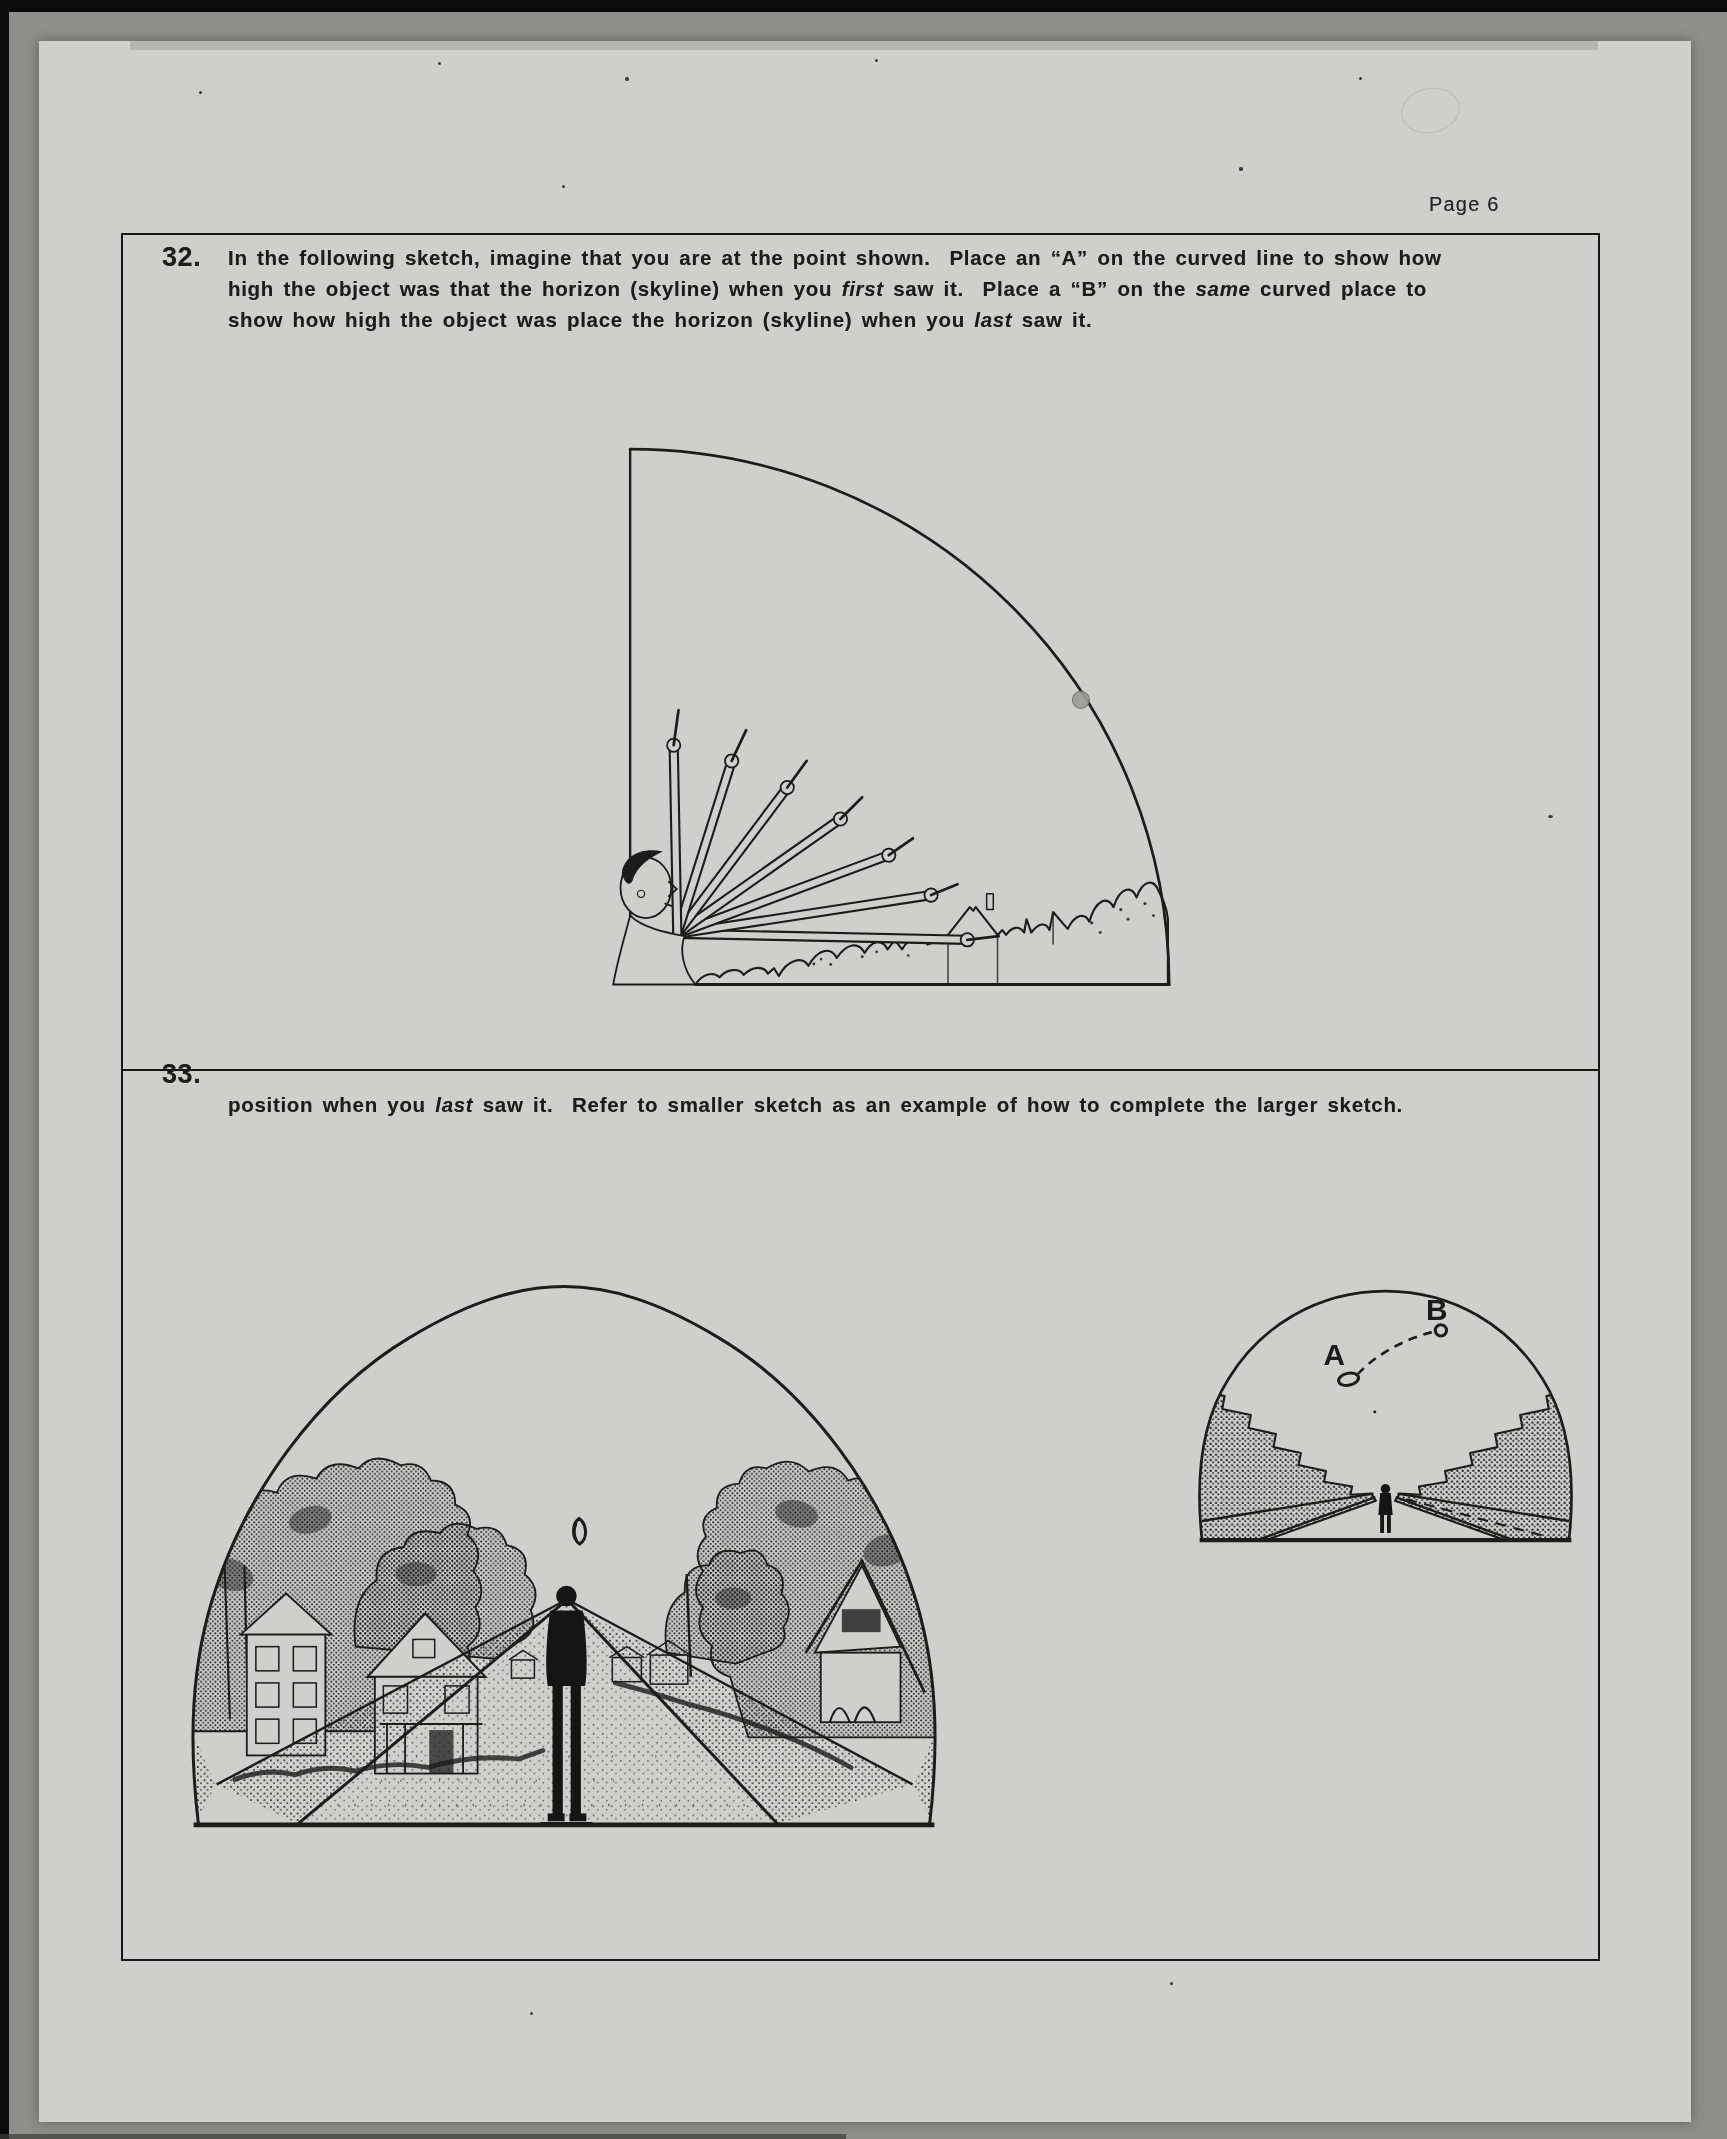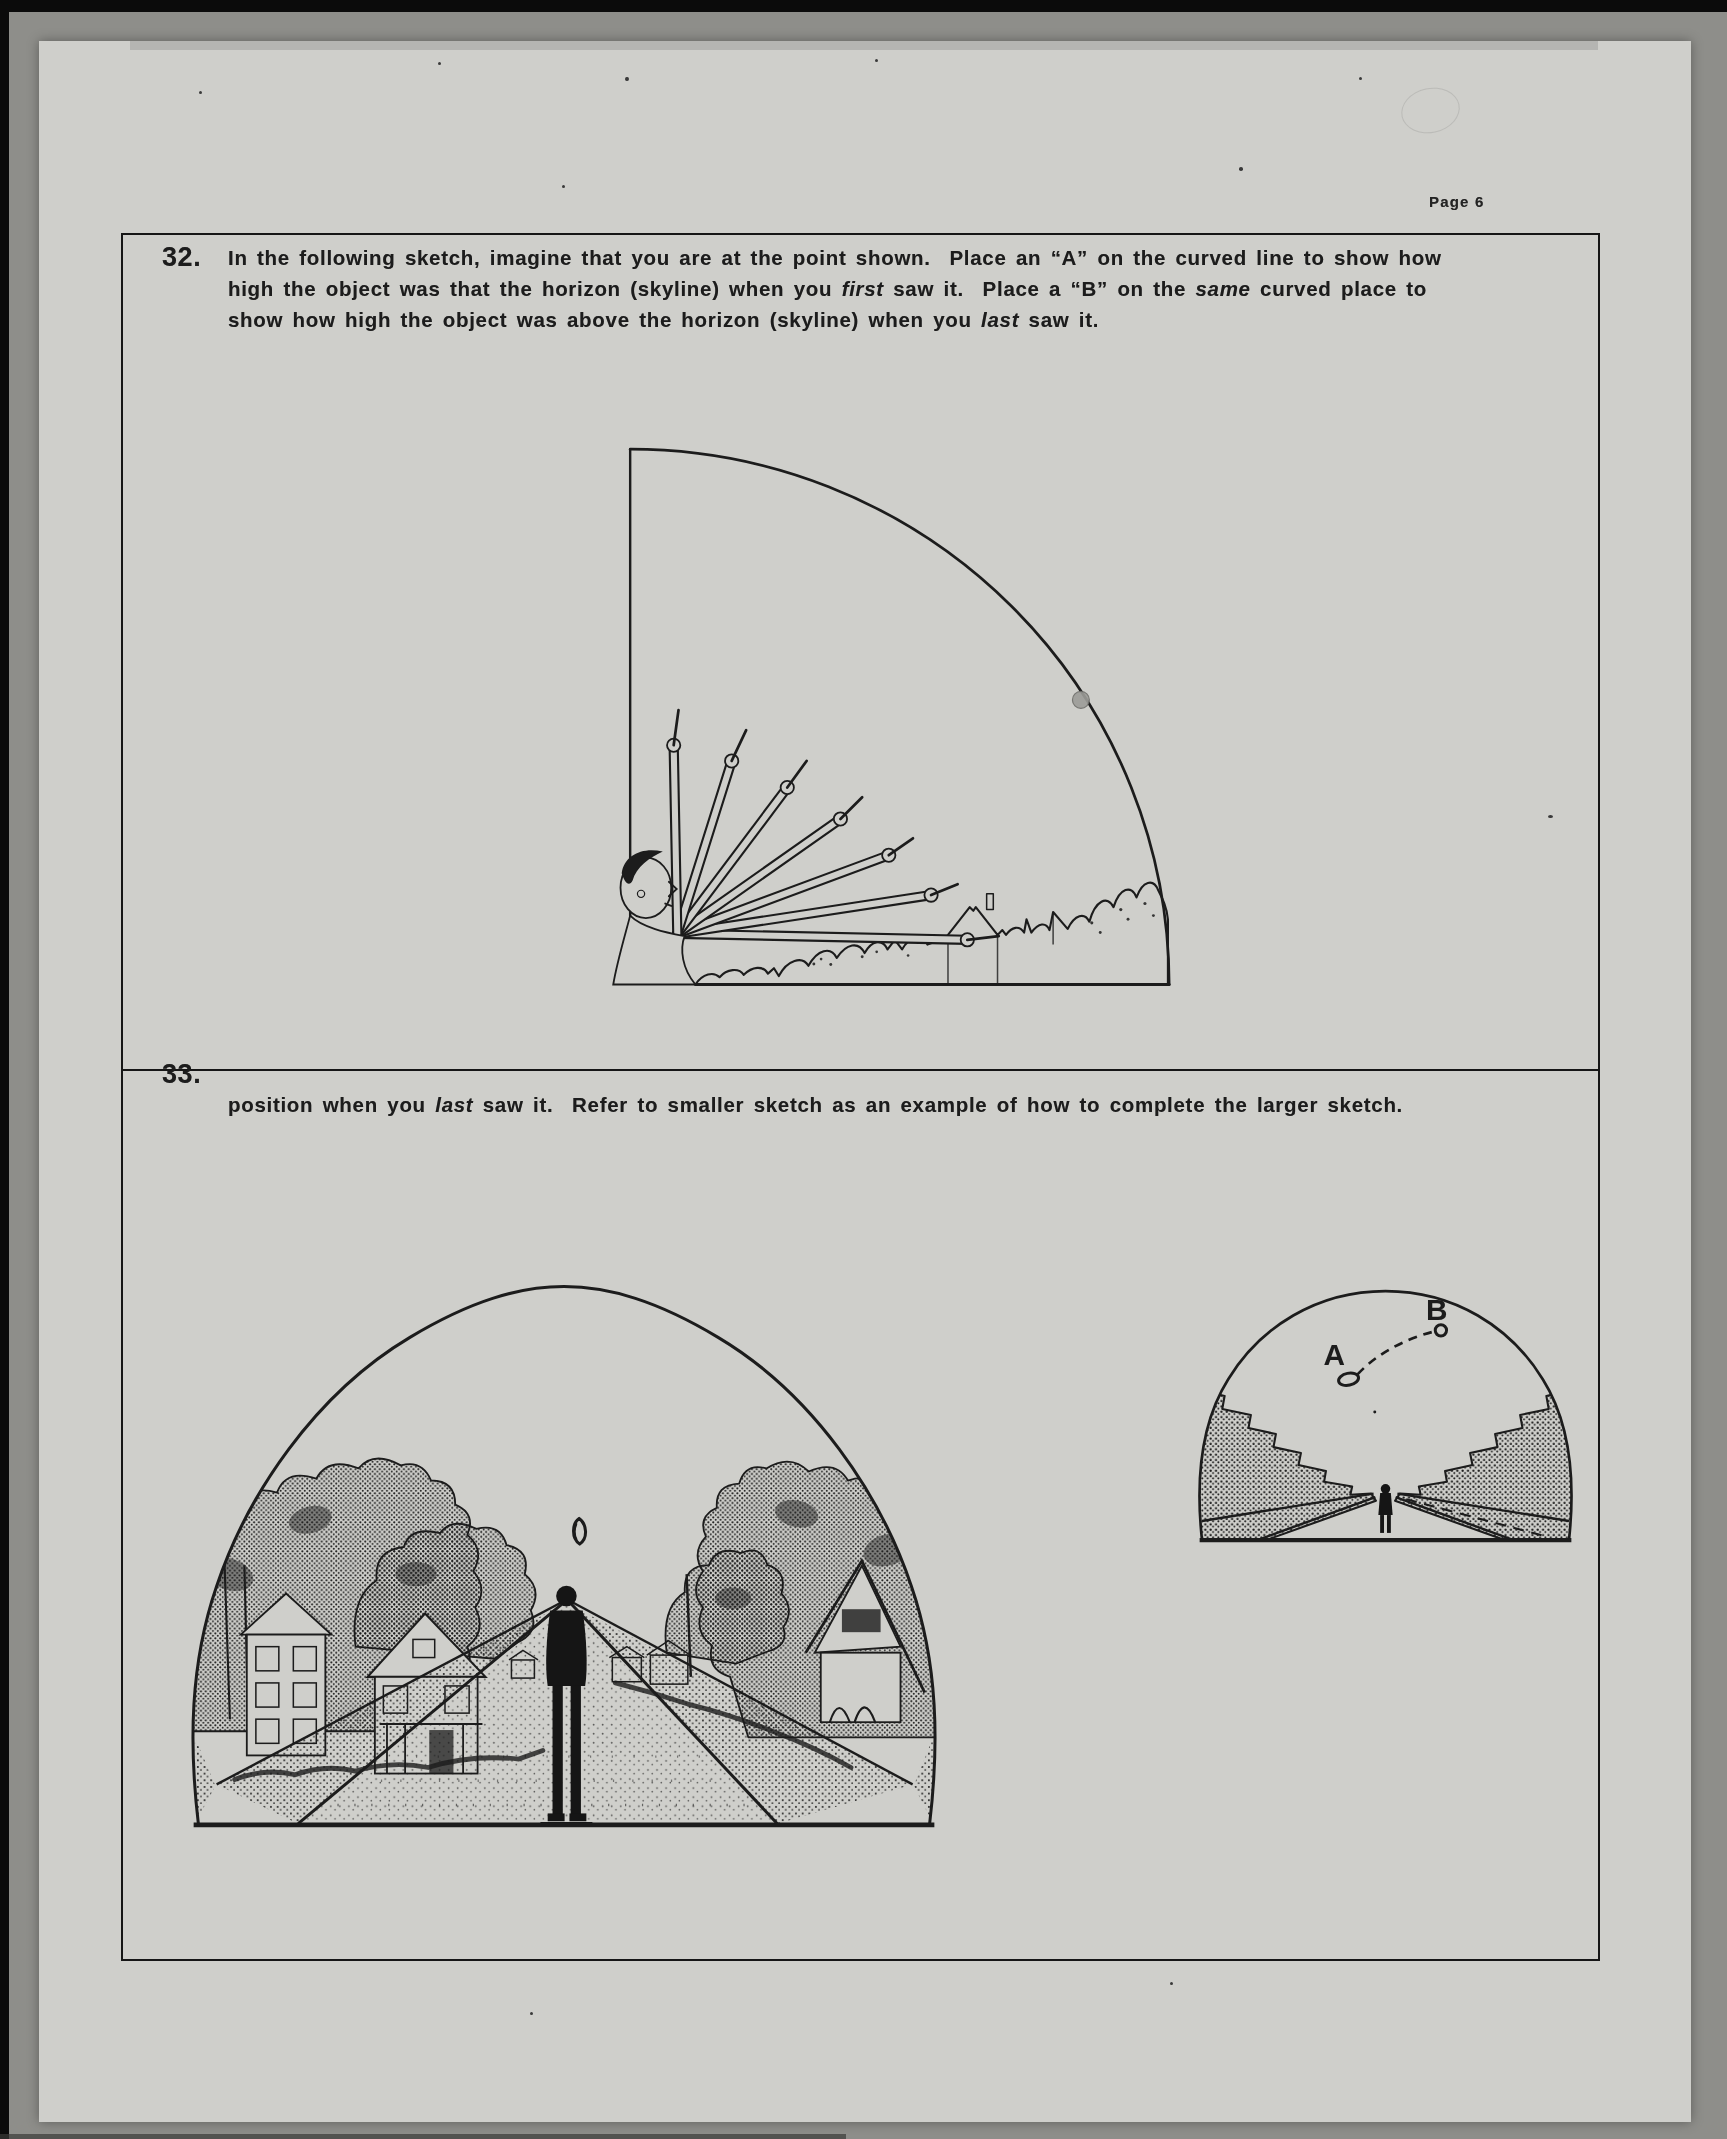--- a/index.html
+++ b/index.html
@@ -15,21 +15,21 @@
   .scan-bar-left{position:absolute;left:0;top:0;width:9px;height:2140px;background:var(--edge);}
   .scan-bar-bottom{position:absolute;left:0;top:2134px;width:846px;height:6px;background:#3a3a38;opacity:.7;}
   .page{
     position:absolute;left:39px;top:41px;width:1652px;height:2081px;
     background:var(--paper);
     box-shadow:0 0 11px rgba(0,0,0,.35);
   }
   .page-top-shade{position:absolute;left:91px;top:0;width:1468px;height:8.5px;background:rgba(0,0,0,.12);}
   .page-label{
     position:absolute;left:1390px;top:152px;
-    font-size:15px;font-weight:700;letter-spacing:1.2px;color:#242424;
+    font-size:20px;font-weight:400;letter-spacing:1.2px;color:#242424;
     text-shadow:0 0 0.6px rgba(0,0,0,.4);
   }
   .watermark{
     position:absolute;left:1362px;top:47px;width:57px;height:43px;border-radius:50%;
     border:1.8px solid rgba(70,70,70,.14);transform:rotate(-12deg);
   }
   .speck{position:absolute;width:3px;height:3px;border-radius:50%;background:#3a3a3a;}
   .qbox{
     position:absolute;left:82px;top:192px;width:1475px;height:1724px;
     border:2.4px solid #161616;box-sizing:content-box;
@@ -77,21 +77,21 @@
   <div class="speck" style="left:491px;top:1971px"></div>
 
   <div class="qbox">
     <div class="qdivider"></div>
 
     <div class="qtext">
       <span class="qnum" style="top:7.2px">32.</span>
       <div class="qlines" style="top:7.2px">
         <div class="qline"><span>In the following sketch, imagine that you are at the point shown.  Place an “A” on the curved line to show how</span></div>
         <div class="qline"><span>high the object was that the horizon (skyline) when you </span><span class="it">first</span><span> saw it.  Place a “B” on the </span><span class="it">same</span><span> curved place to</span></div>
-        <div class="qline"><span>show how high the object was above the horizon (skyline) when you </span><span class="it">last</span><span> saw it.</span></div>
+        <div class="qline"><span>show how high the object was place the horizon (skyline) when you </span><span class="it">last</span><span> saw it.</span></div>
       </div>
     </div>
 
     <svg style="left:483px;top:190px" width="574" height="574" viewBox="0 0 950 950">
       <g stroke="#1c1c1c" fill="none" stroke-linecap="round">
         <path d="M 40 40 L 40 925" stroke-width="4"></path>
         <path d="M 40 40 A 892 886 0 0 1 932 926" stroke-width="4.5"></path>
         <path d="M 148 926 L 932 926" stroke-width="5"></path>
       </g>
       <circle cx="786" cy="455" r="14" fill="#9d9d99" stroke="#6e6e6a" stroke-width="2" opacity=".9"></circle>

